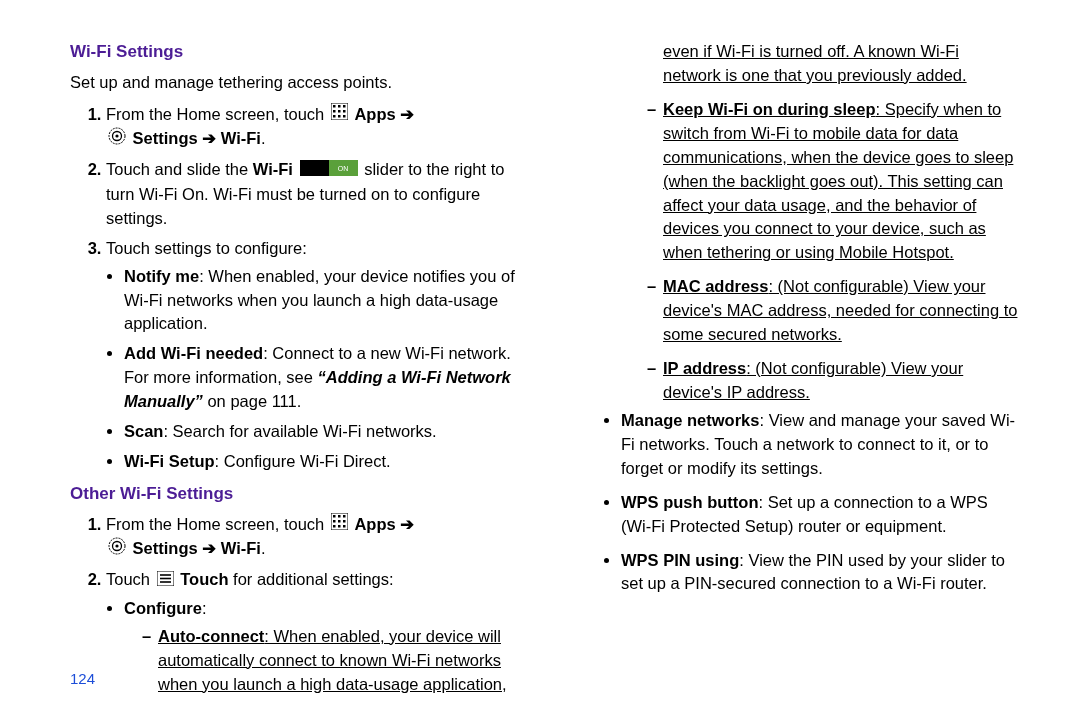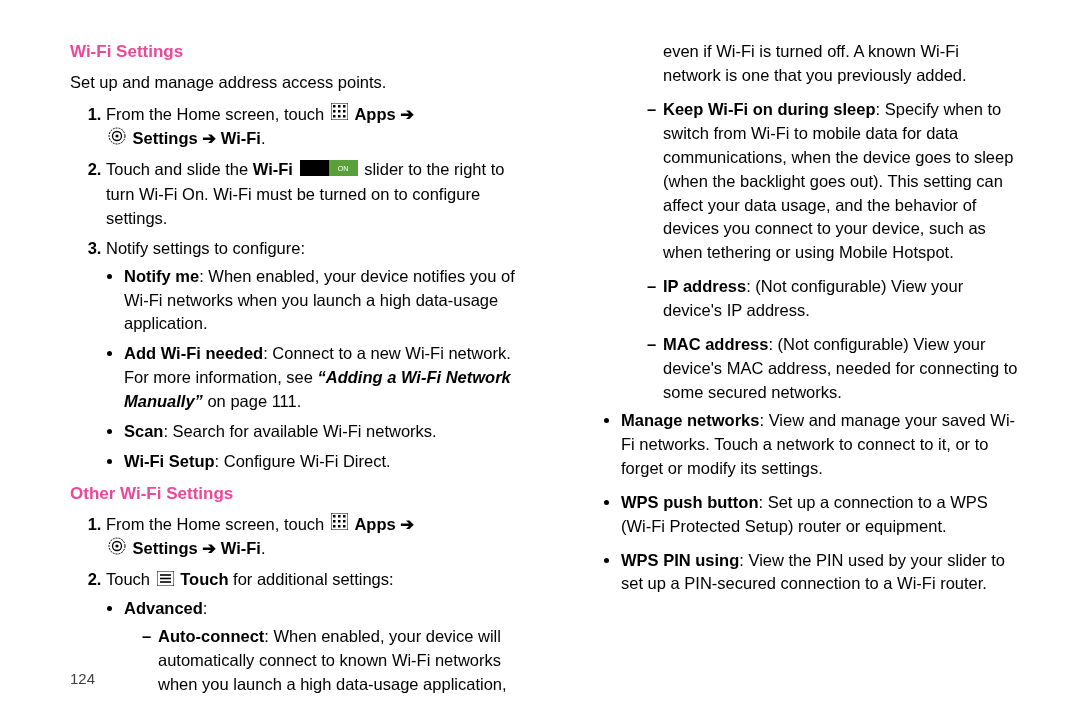--- a/index.html
+++ b/index.html
@@ -10,48 +10,48 @@
     color:#000;
     background:#fff;
     box-sizing:border-box;
     padding:40px 60px 20px 70px;
     column-count:2;
     column-gap:60px;
     column-fill:auto;
     line-height:1.45;
   }
   h3{
-    color:#ec4899;
+    color:#4c1d95;
     font-size:17px;
     margin:0 0 6px 0;
     font-weight:bold;
   }
   p.lead{margin:0 0 8px 0;}
   ol{margin:0 0 8px 0;padding-left:36px;}
   ol>li{margin-bottom:6px;text-align:left;}
   ol>li::marker{font-weight:bold;}
   ul.b1{list-style:disc;margin:4px 0 4px 18px;padding:0;}
   ul.b1>li{margin-bottom:6px;}
   ul.b2{list-style:none;margin:4px 0 4px 18px;padding:0;}
-  ul.b2>li{margin-bottom:10px;position:relative;padding-left:16px;}
+  ul.b2>li{margin-bottom:10px;position:relative;padding-left:16px;text-decoration:underline;}
   ul.b2>li:before{content:"–";position:absolute;left:0;font-weight:bold;}
   ul.b3{list-style:disc;margin:0;padding-left:10px;}
   ul.b3>li{margin-bottom:10px;}
   .b{font-weight:bold;}
   .iq{font-style:italic;font-weight:bold;}
   .icon{display:inline-block;vertical-align:middle;margin:0 2px;}
-  .pnum{position:absolute;bottom:30px;left:70px;font-size:15px;color:#404040;}
+  .pnum{position:absolute;bottom:30px;left:70px;font-size:15px;color:#1d4ed8;}
   .rel{position:relative;}
   .nowrap{white-space:nowrap;}
 </style>
 </head>
 <body class="rel">
 
 <h3>Wi-Fi Settings</h3>
-<p class="lead">Set up and manage address access points.</p>
+<p class="lead">Set up and manage tethering access points.</p>
 
 <ol>
   <li>
     <span>From the Home screen, touch </span>
     <span class="icon">
       <svg width="17" height="17" viewBox="0 0 17 17">
           <rect x="0" y="0" width="17" height="17" fill="none" stroke="#000" stroke-width="1"></rect>
           <g fill="#000">
             <rect x="2" y="2" width="2.5" height="2.5"></rect>
             <rect x="7" y="2" width="2.5" height="2.5"></rect>
@@ -80,21 +80,21 @@
     <span class="icon">
       <svg width="58" height="16" viewBox="0 0 58 16">
           <rect x="0" y="0" width="29" height="16" fill="#000"></rect>
           <rect x="29" y="0" width="29" height="16" fill="#5aa03a"></rect>
           <text x="43" y="11" font-size="7" fill="#fff" text-anchor="middle" font-family="Arial">ON</text>
         </svg>
     </span>
     <span> slider to the right to turn Wi-Fi On. Wi-Fi must be turned on to configure settings.</span>
   </li>
   <li>
-    <span>Notify settings to configure:</span>
+    <span>Touch settings to configure:</span>
     <ul class="b1">
       <li><span class="b">Notify me</span><span>: When enabled, your device notifies you of Wi-Fi networks when you launch a high data-usage application.</span></li>
       <li><span class="b">Add Wi-Fi needed</span><span>: Connect to a new Wi-Fi network. For more information, see </span><span class="iq">“Adding a Wi-Fi Network Manually”</span><span> on page 111.</span></li>
       <li><span class="b">Scan</span><span>: Search for available Wi-Fi networks.</span></li>
       <li><span class="b">Wi-Fi Setup</span><span>: Configure Wi-Fi Direct.</span></li>
     </ul>
   </li>
 </ol>
 
 <h3>Other Wi-Fi Settings</h3>
@@ -133,27 +133,27 @@
     <span class="icon">
       <svg width="17" height="15" viewBox="0 0 17 15">
           <rect x="0" y="0" width="17" height="15" fill="none" stroke="#000" stroke-width="1"></rect>
           <line x1="3" y1="4" x2="14" y2="4" stroke="#000" stroke-width="1.6"></line>
           <line x1="3" y1="7.5" x2="14" y2="7.5" stroke="#000" stroke-width="1.6"></line>
           <line x1="3" y1="11" x2="14" y2="11" stroke="#000" stroke-width="1.6"></line>
         </svg>
     </span>
     <span class="b">Touch</span><span> for additional settings:</span>
     <ul class="b1">
-      <li><span class="b">Advanced</span>:
+      <li><span class="b">Configure</span>:
         
         <ul class="b2">
           <li><span class="b">Auto-connect</span><span>: When enabled, your device will automatically connect to known Wi-Fi networks when you launch a high data-usage application, even if Wi-Fi is turned off. A known Wi-Fi network is one that you previously added.</span></li>
           <li><span class="b">Keep Wi-Fi on during sleep</span><span>: Specify when to switch from Wi-Fi to mobile data for data communications, when the device goes to sleep (when the backlight goes out). This setting can affect your data usage, and the behavior of devices you connect to your device, such as when tethering or using Mobile Hotspot.</span></li>
+          <li><span class="b">MAC address</span><span>: (Not configurable) View your device's MAC address, needed for connecting to some secured networks.</span></li>
           <li><span class="b">IP address</span><span>: (Not configurable) View your device's IP address.</span></li>
-          <li><span class="b">MAC address</span><span>: (Not configurable) View your device's MAC address, needed for connecting to some secured networks.</span></li>
         </ul>
       </li>
     </ul>
     <ul class="b3">
       <li><span class="b">Manage networks</span><span>: View and manage your saved Wi-Fi networks. Touch a network to connect to it, or to forget or modify its settings.</span></li>
       <li><span class="b">WPS push button</span><span>: Set up a connection to a WPS (Wi-Fi Protected Setup) router or equipment.</span></li>
       <li><span class="b">WPS PIN using</span><span>: View the PIN used by your slider to set up a PIN-secured connection to a Wi-Fi router.</span></li>
     </ul>
   </li>
 </ol>

